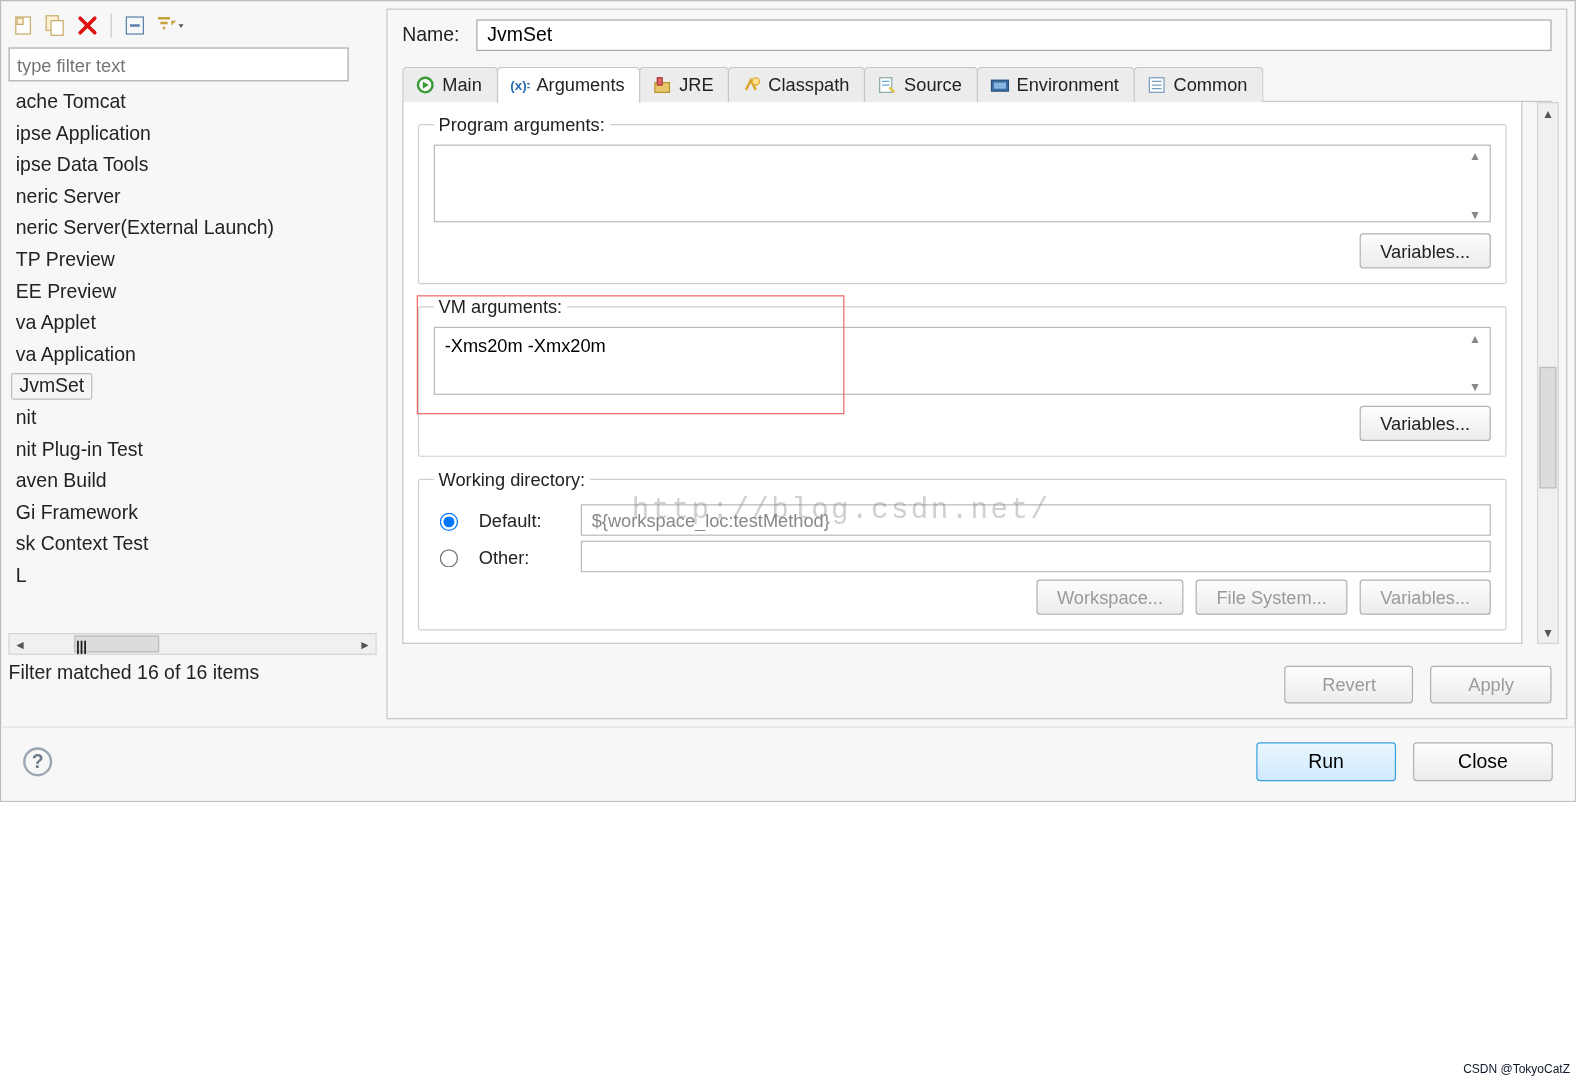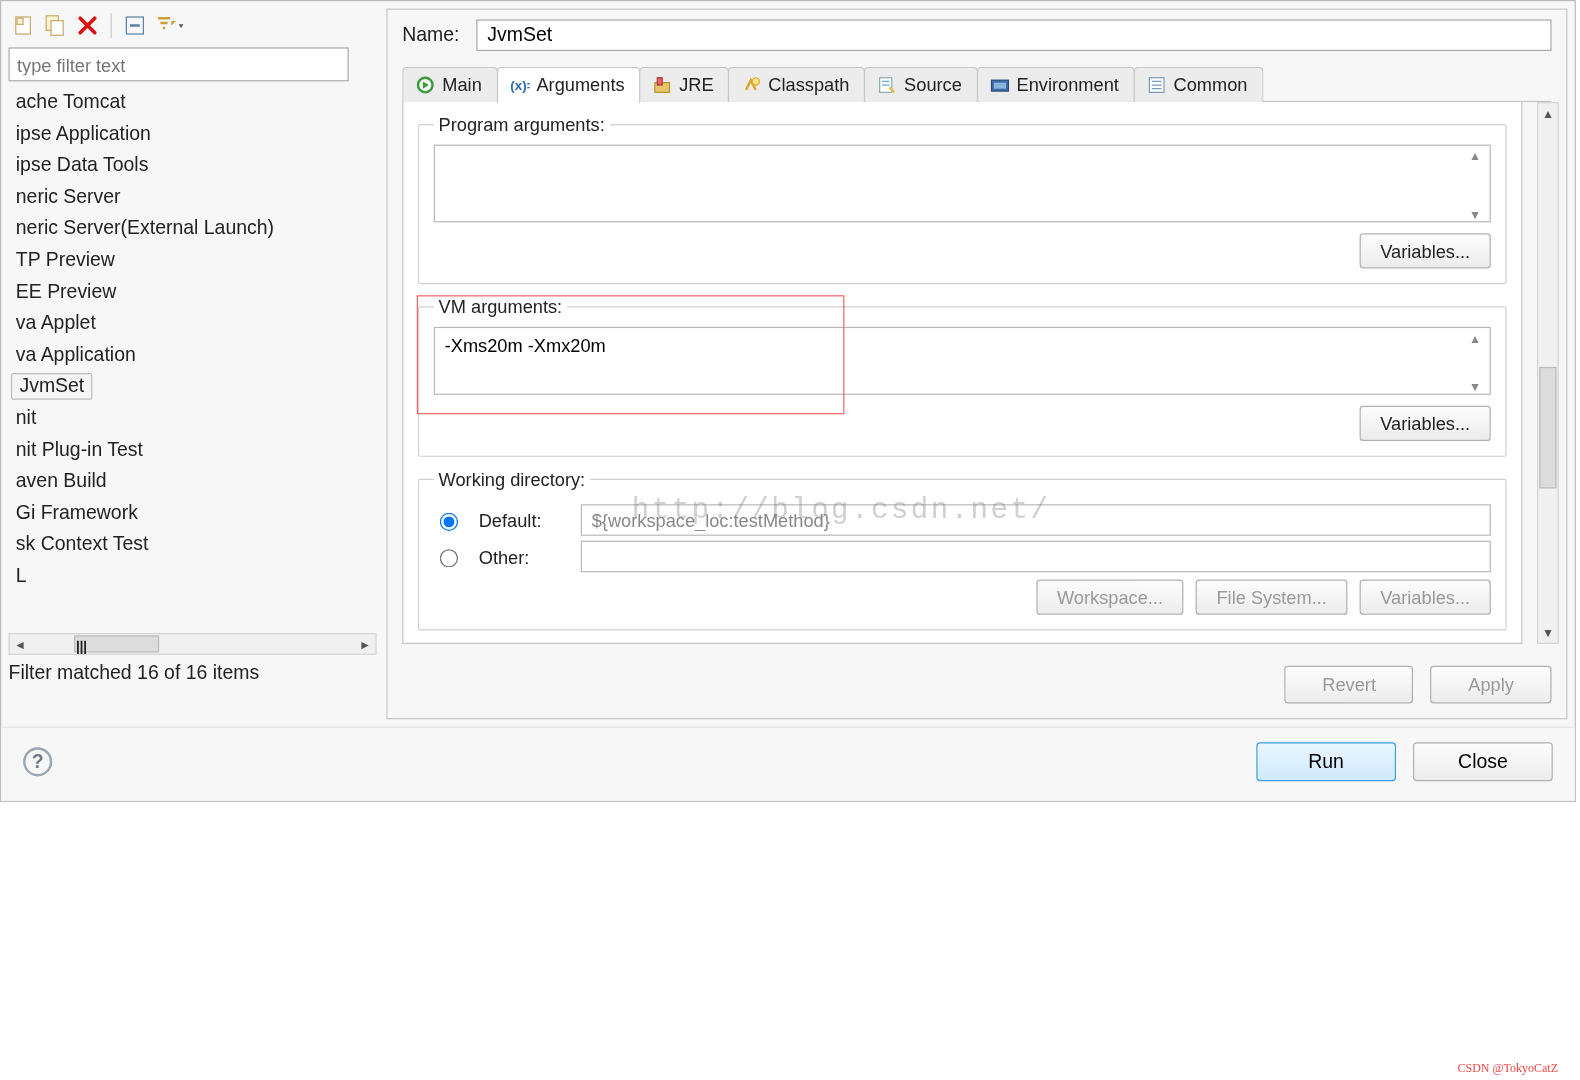--- a/index.html
+++ b/index.html
@@ -265,24 +265,23 @@
     position:absolute;
     left:520px; top:406px;
     font-family: "Courier New", monospace;
     font-size:24px;
     color:rgba(120,120,120,0.35);
     pointer-events:none;
     letter-spacing:2px;
   }
   .credit {
     position:absolute;
-    right:22px; bottom:4px;
+    right:10px; bottom:4px;
     font-size:12px;
-    color:#ef4444;
-    font-family:Liberation Serif, serif;
+    color:#0f172a;
   }
 </style>
 </head>
 <body>
 
 <div class="scale-wrap">
 <div class="dialog">
   <div class="main-row">
 
     <div class="left-pane">

